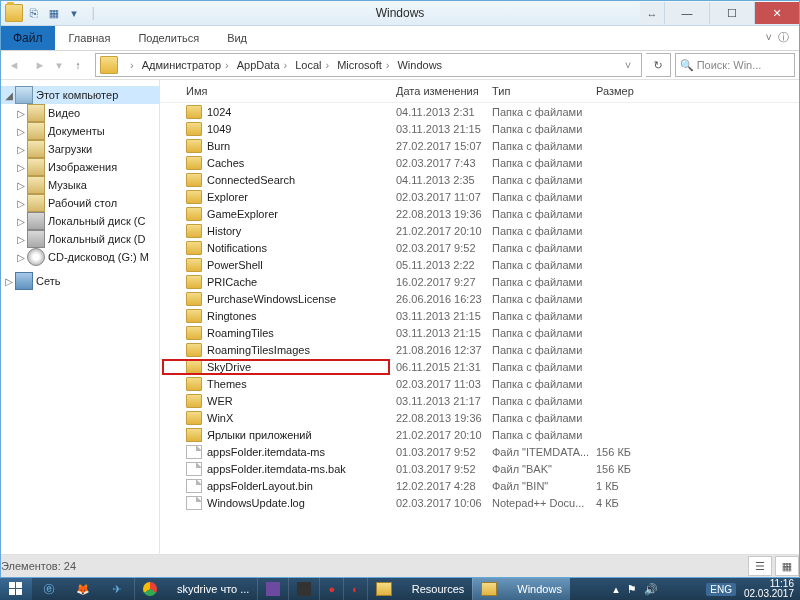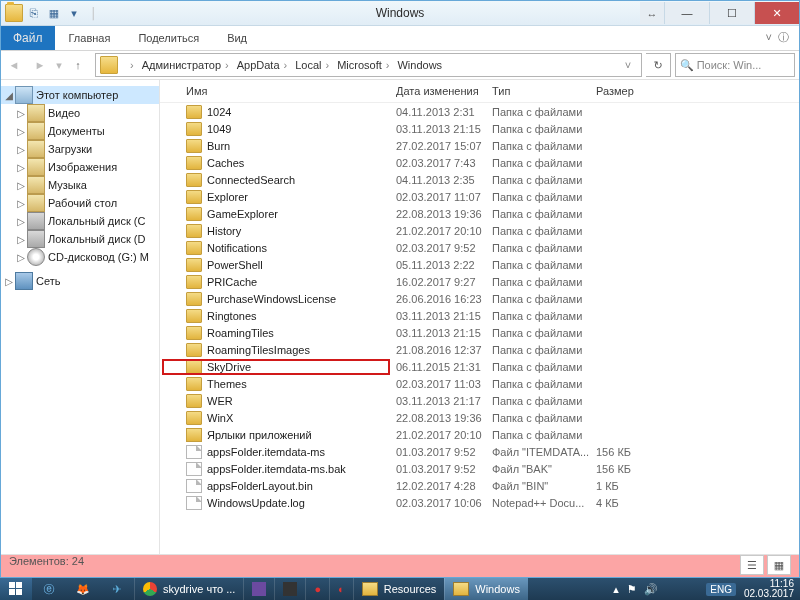--- a/index.html
+++ b/index.html
@@ -10,21 +10,21 @@
   .qat .folder-ico { width:16px; height:16px; background:linear-gradient(#f6dd8a,#e6b73e); border:1px solid #c9a23a; border-radius:1px; position:relative;}
   .qat .folder-ico::before { content:""; position:absolute; top:-3px; left:1px; width:7px; height:3px; background:#e6b73e; border-radius:1px 1px 0 0;}
   .qat-btn { width:18px; height:18px; display:flex; align-items:center; justify-content:center; color:#3a6797;}
   .title-text { position:absolute; left:50%; transform:translateX(-50%); color:#2a2a2a; font-size:12px;}
   .winctrl { margin-left:auto; display:flex;}
   .winbtn { width:44px; height:22px; display:flex; align-items:center; justify-content:center; border-left:1px solid #c7d9e6; color:#333; background:#e6edf3;}
   .winbtn.close { background:#c75050; color:#fff;}
   .winbtn.ext { width:24px; border:none; color:#555;}
   
   .menubar { height:24px; background:#fff; display:flex; align-items:stretch; border-bottom:1px solid #d6d6d6;}
-  .filetab { background:#1e74c0; color:#e5e5e5; padding:4px 12px; font-size:12px; display:flex; align-items:center;}
+  .filetab { background:#1e74c0; color:#0f172a; padding:4px 12px; font-size:12px; display:flex; align-items:center;}
   .mtab { padding:4px 14px; color:#444; display:flex; align-items:center;}
   .expand-rib { margin-left:auto; padding:4px 10px; color:#777;}
   
   .addrrow { height:28px; display:flex; align-items:center; border-bottom:1px solid #e1e1e1; background:#fff;}
   .navbtn { width:26px; height:24px; display:flex; align-items:center; justify-content:center; color:#6b6b6b;}
   .navbtn.disabled { color:#bfbfbf;}
   .addrbar { flex:1; height:22px; border:1px solid #b4b4b4; display:flex; align-items:center; margin:0 4px; background:#fff;}
   .addr-folder-ico { width:16px; height:16px; margin:0 4px; background:linear-gradient(#f6dd8a,#e6b73e); border:1px solid #c9a23a; border-radius:1px;}
   .crumb { display:flex; align-items:center; padding:0 4px; color:#333; height:100%;}
   .crumb .chev { color:#888; padding-left:4px;}
@@ -55,29 +55,29 @@
   .row .fico { width:14px; height:12px; margin-right:5px; display:inline-block;}
   .fico.folder { background:linear-gradient(#f4db86,#e2b43e); border:1px solid #c59e3d; border-radius:1px;}
   .fico.file { background:#fefefe; border:1px solid #b7b7b7; position:relative;}
   .fico.file::after { content:""; position:absolute; right:-1px; top:-1px; border:3px solid transparent; border-left-color:#b7b7b7; border-bottom-color:#b7b7b7;}
   .fico.shortcut { background:linear-gradient(#f4db86,#e2b43e); border:1px solid #c59e3d;}
   .row .txt { color:#202020;}
   .row .c-date, .row .c-type, .row .c-size { color:#666; white-space:nowrap; overflow:hidden;}
   .row.hl .c-name { position:relative;}
   .hlbox { position:absolute; left:2px; right:6px; top:-1px; bottom:-1px; border:2px solid #d11919; pointer-events:none;}
   
-  .status { height:22px; border-top:1px solid #e1e1e1; display:flex; padding:0 8px; color:#555; background:#fca5a5;}
+  .status { height:22px; border-top:1px solid #e1e1e1; display:flex; align-items:center; padding:0 0; color:#555; background:#e5e5e5;}
   .status .viewbtn { width:22px; height:18px; border:1px solid #c9c9c9; margin-left:3px; display:flex; align-items:center; justify-content:center; background:#fff;}
   .status .spacer { flex:1;}
   
   .taskbar { height:22px; background:linear-gradient(#2c506f,#1e3a52); display:flex; align-items:center; color:#fff;}
   .start { width:32px; height:22px; background:linear-gradient(#3a6a95,#244b6b); display:flex; align-items:center; justify-content:center;}
   .start svg { width:14px; height:14px;}
   .tb-ico { width:34px; height:22px; display:flex; align-items:center; justify-content:center;}
-  .tb-task { height:22px; display:flex; align-items:center; padding:0 8px; gap:6px; border-left:1px solid rgba(255,255,255,.15);}
+  .tb-task { height:22px; display:flex; align-items:center; padding:0 8px; gap:20px; border-left:1px solid rgba(255,255,255,.15);}
   .tb-task.active { background:linear-gradient(#6997bd,#3d6688);}
   .tb-task .mini { width:14px; height:12px; background:linear-gradient(#f4db86,#e2b43e); border:1px solid #9c7c30;}
   .tray { margin-left:auto; display:flex; align-items:center; gap:8px; padding:0 6px;}
   .tray .t { font-size:10px; line-height:10px; text-align:right;}
   .lang { background:#3a6a95; padding:1px 4px; border-radius:2px; font-size:10px;margin-left:40px;}
 </style>
 </head>
 <body>
 
 <div class="win">

